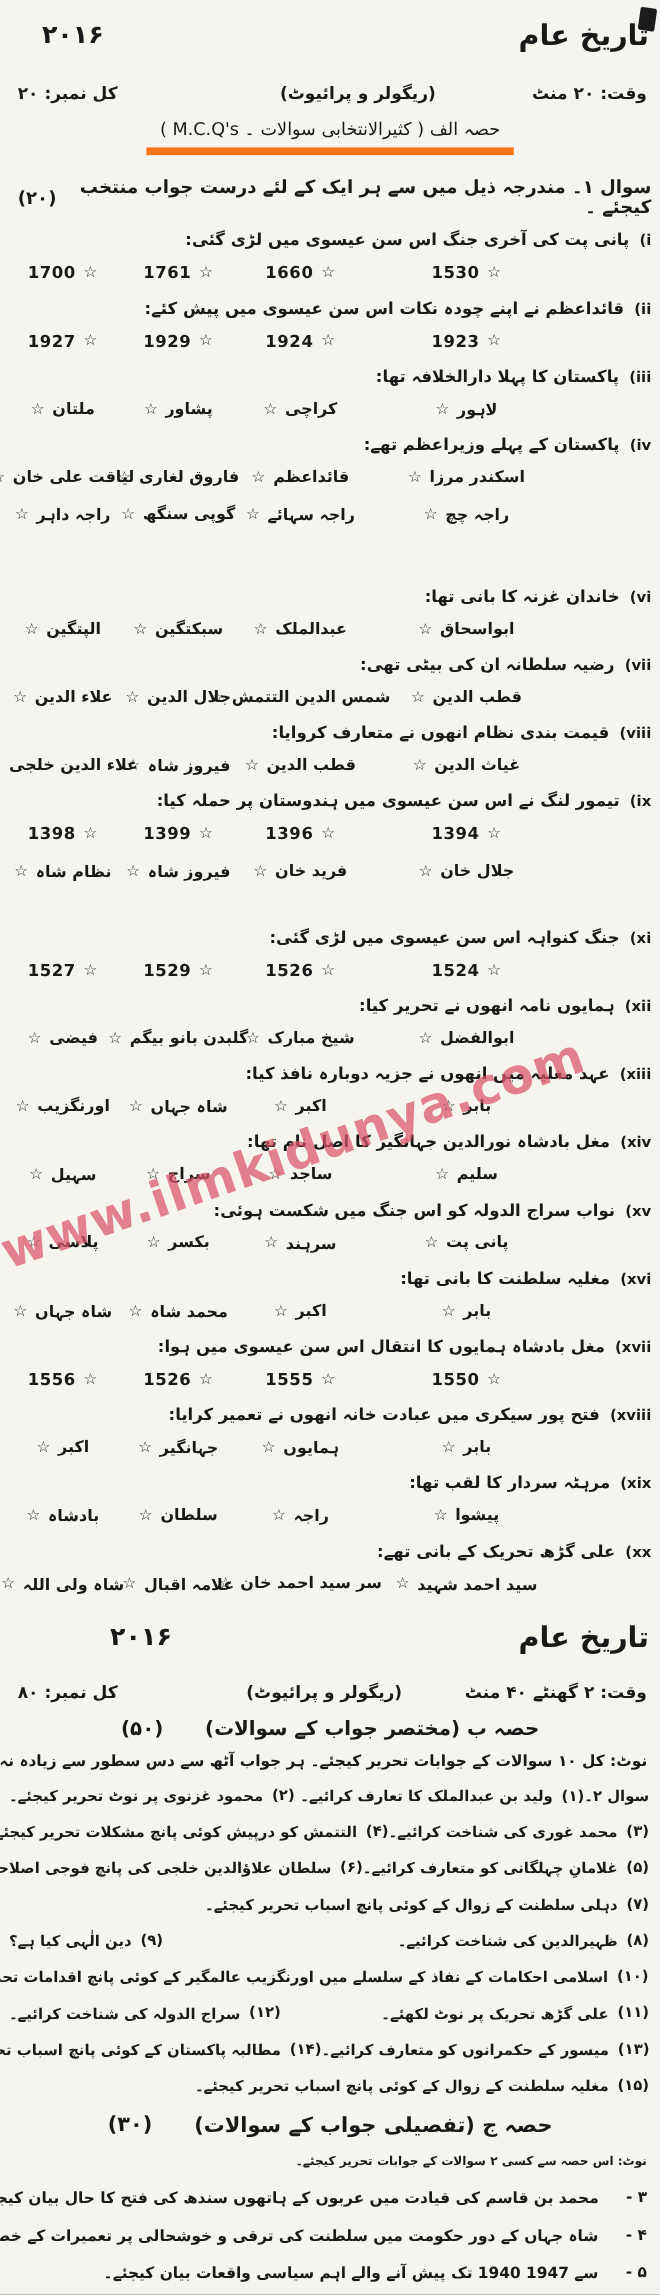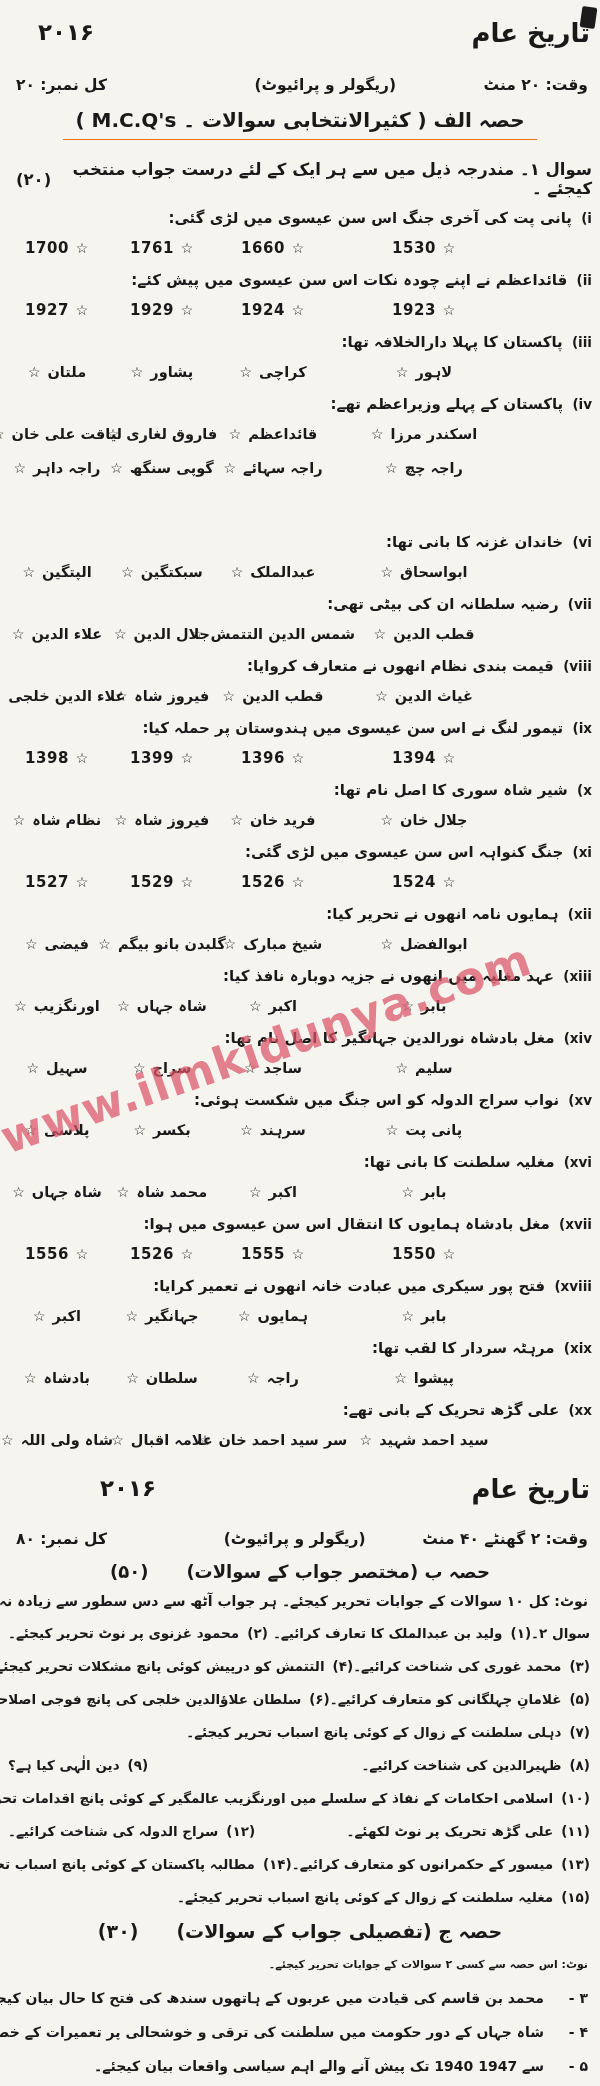--- a/index.html
+++ b/index.html
@@ -11,21 +11,21 @@
   
   .hdr{display:flex;justify-content:space-between;align-items:flex-start;padding:4px 10px 0 14px;height:64px;}
   .hdr .title{font-size:26px;font-weight:bold;line-height:58px;letter-spacing:-1px;}
   .hdr .year{font-size:23px;font-weight:bold;line-height:44px;margin-top:6px;margin-left:24px;}
   .hdr2{height:62px;padding-top:2px;}
   .hdr2 .year{margin-left:86px;}
   .meta{display:flex;justify-content:space-between;align-items:center;height:34px;padding:0 12px 0 16px;font-size:15.5px;font-weight:bold;}
   .meta .mode{margin-left:60px;}
   
   .sec-a-wrap{text-align:center;margin-top:6px;height:54px;}
-  .sec-a{display:inline-block;font-size:20px;font-weight:bold;border-bottom:1px solid #f97316;padding:0 12px 7px;}
+  .sec-a{display:inline-block;font-size:16px;font-weight:normal;border-bottom:7px solid #f97316;padding:0 12px 7px;}
   .sec-bc{display:flex;justify-content:center;gap:38px;font-size:18px;font-weight:bold;height:30px;align-items:center;}
   .sec-c{height:36px;font-size:19px;}
   .note{font-size:14px;font-weight:bold;text-align:right;padding:0 12px;height:30px;line-height:30px;white-space:nowrap;overflow:hidden;}
   .note-c{font-size:11px;height:32px;line-height:32px;}
   
   .q1{display:flex;justify-content:space-between;align-items:center;font-size:16.5px;font-weight:bold;padding:0 8px 0 16px;height:34px;}
   .mcq-list{margin-top:8px;}
   .mcq{height:62px;}
   .mcq.gap-before{margin-top:14px;}
   .mcq-q{height:28px;line-height:28px;text-align:right;padding-right:8px;font-size:15px;font-weight:bold;white-space:nowrap;overflow:hidden;}
@@ -320,24 +320,20 @@
   </span>
 
   <span class="opt latin">
     <span class="star">☆</span>
     <span class="lbl">1398</span>
   </span>
 </div>
   </div>
 
   <div class="mcq">
-    <div class="mcq-q">
-      <span class="qnum">x)</span>
-      <span class="qtext">شیر شاہ سوری کا اصل نام تھا:</span>
-    </div>
     <div class="opts">
   <span class="opt urdu">
     <span class="star">☆</span>
     <span class="lbl">جلال خان</span>
   </span>
 
   <span class="opt urdu">
     <span class="star">☆</span>
     <span class="lbl">فرید خان</span>
   </span>

